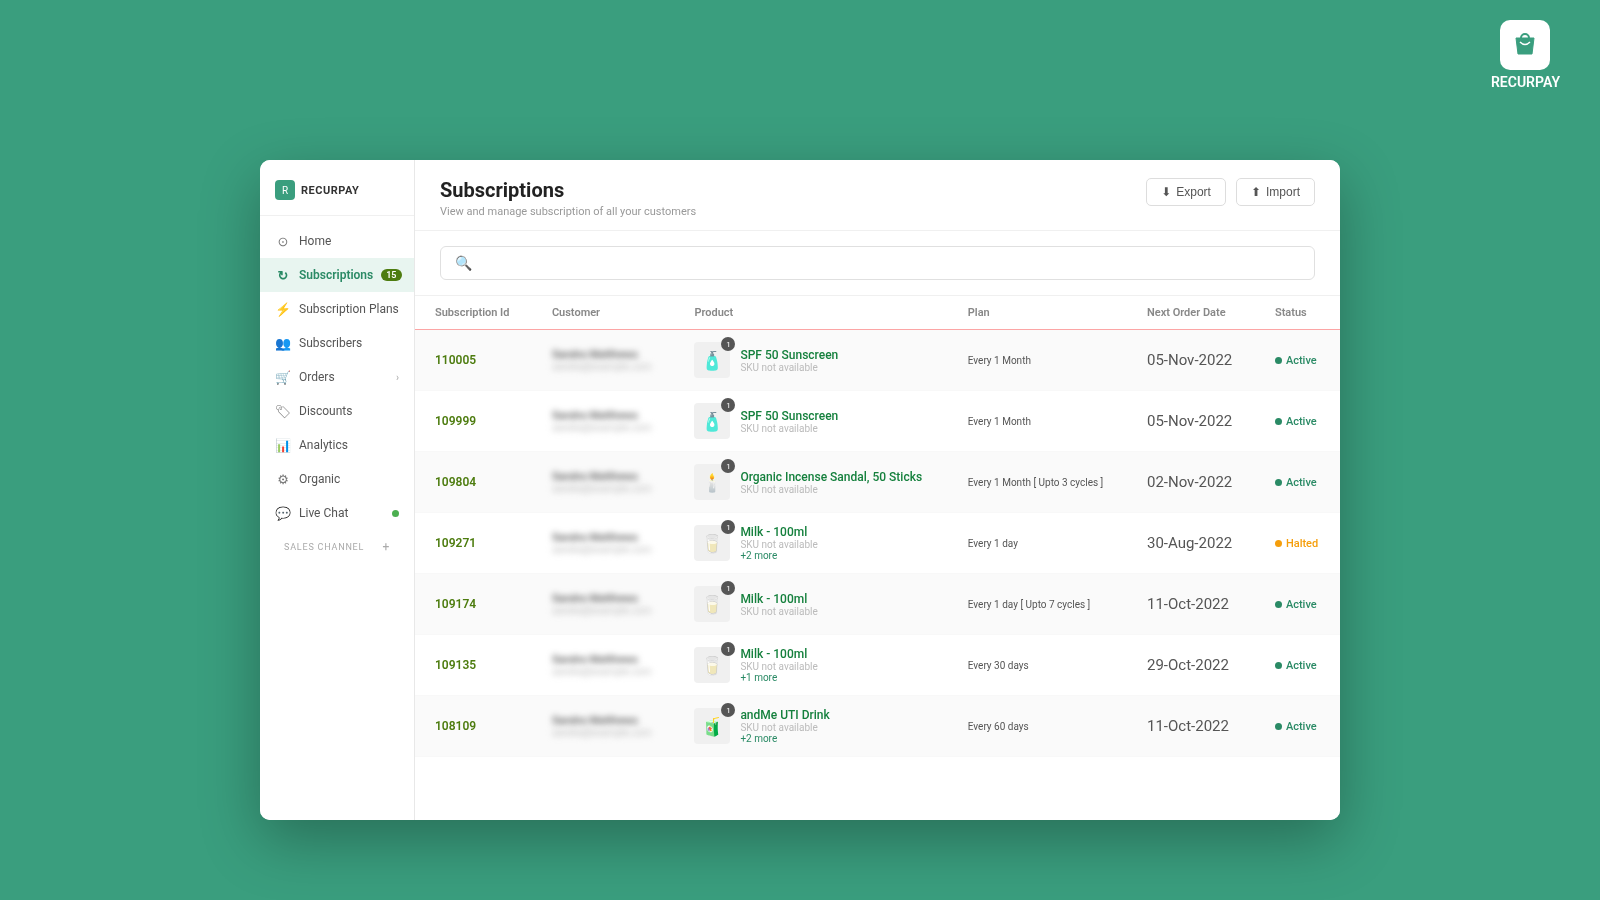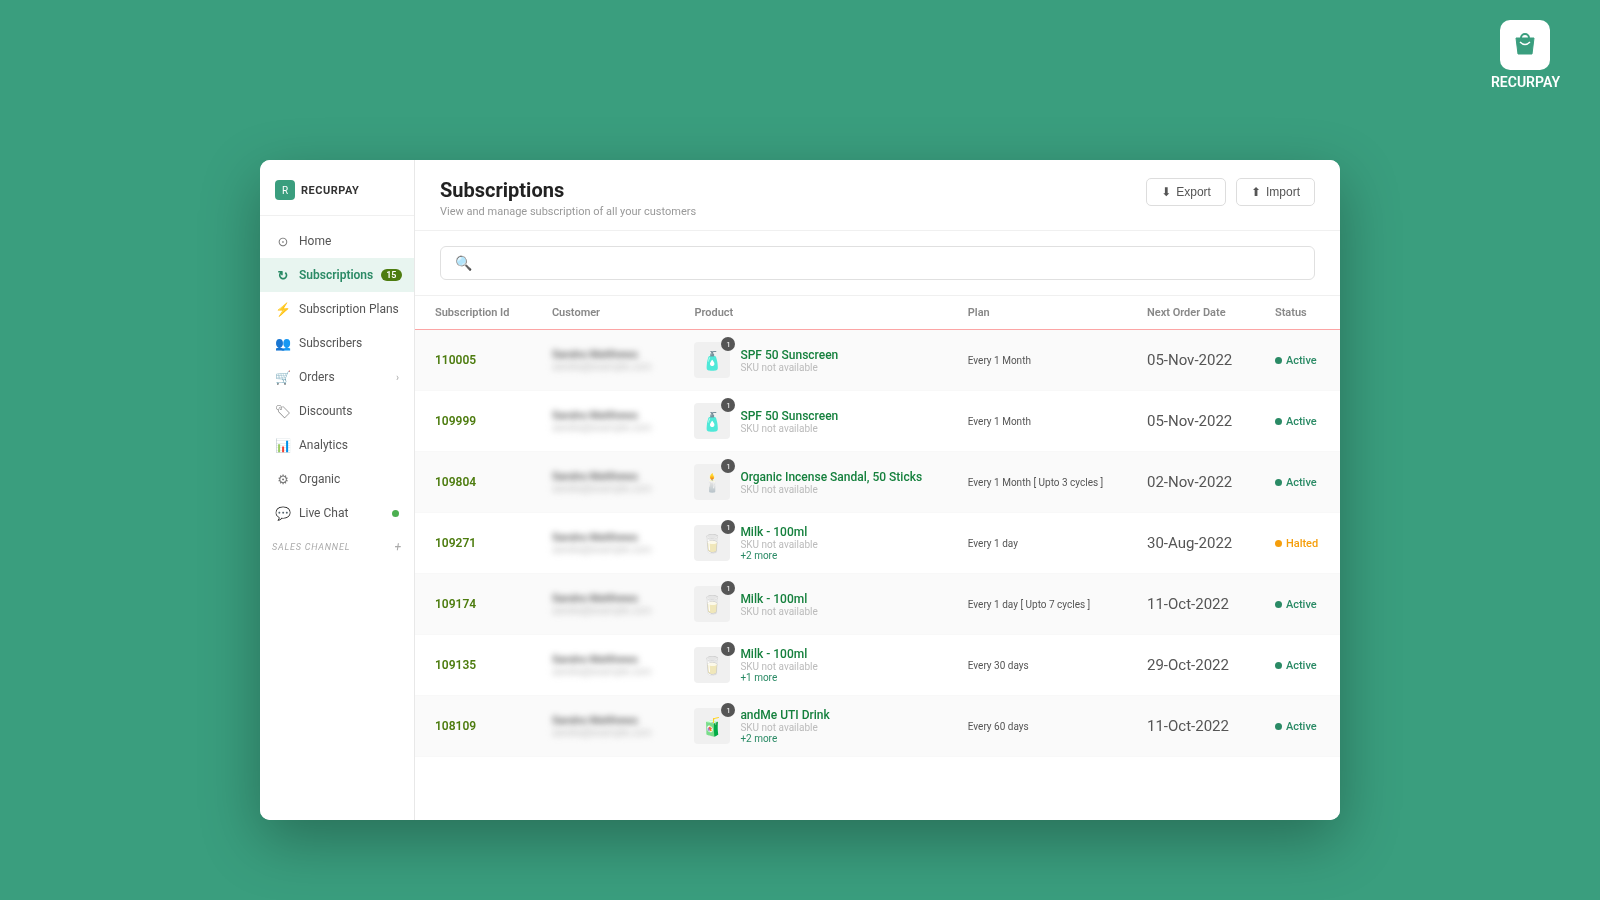--- a/index.html
+++ b/index.html
@@ -144,25 +144,24 @@
       width: 7px;
       height: 7px;
       background: #4caf50;
       border-radius: 50%;
     }
     .sidebar-section {
       font-size: 9px;
       color: #aaa;
       text-transform: uppercase;
       letter-spacing: 0.8px;
-      padding: 10px 12px 5px;
+      padding: 10px 24px 5px;
       display: flex;
       align-items: center;
       justify-content: space-between;
-      font-style: italic;
     }
     .sidebar-section .plus { font-size: 12px; color: #aaa; }
 
     
     .main-content {
       flex: 1;
       background: white;
       overflow: hidden;
       display: flex;
       flex-direction: column;

